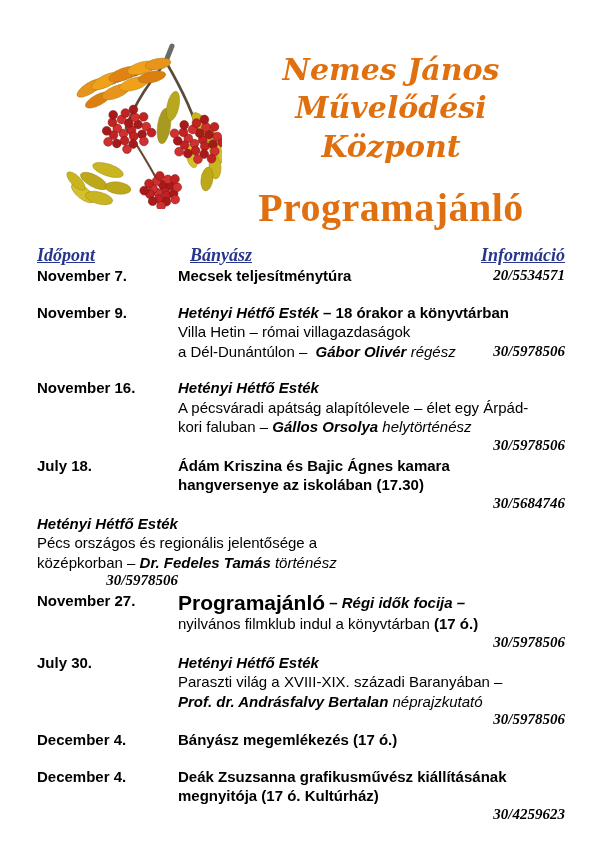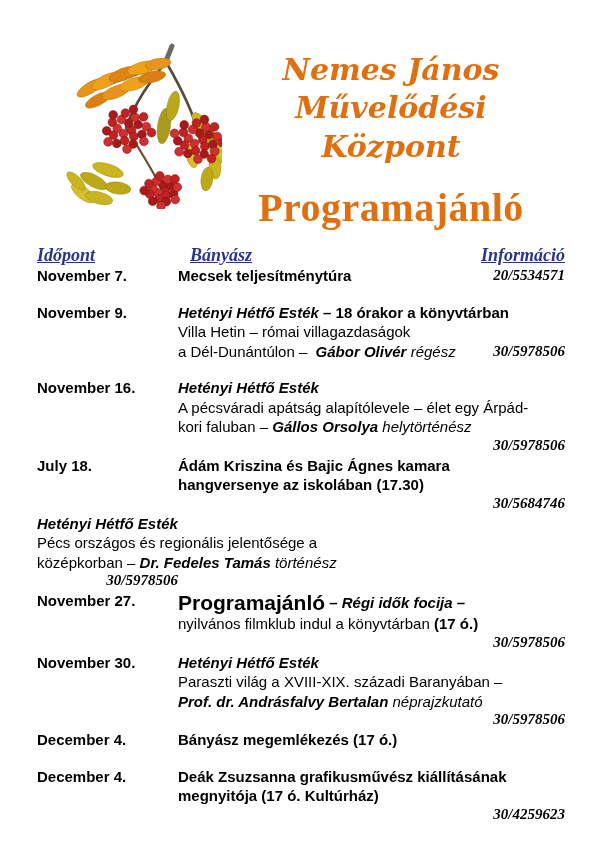--- a/index.html
+++ b/index.html
@@ -249,21 +249,21 @@
             <div class="line">
               <span>nyilvános filmklub indul a könyvtárban </span>
               <span class="b">(17 ó.)</span>
             </div>
             <div class="line phone-only">
               <span class="phone">30/5978506</span>
             </div>
           </div>
         </div>
         <div class="row">
-          <div class="col-date">November 30.</div>
+          <div class="col-date">July 30.</div>
           <div class="col-event">
             <div class="line">
               <span class="b i">Hetényi Hétfő Esték</span>
             </div>
             <div class="line">
               <span>Paraszti világ a XVIII-XIX. századi Baranyában –</span>
             </div>
             <div class="line">
               <span class="b i">Prof. dr. Andrásfalvy Bertalan</span>
               <span class="i"> néprajzkutató</span>

